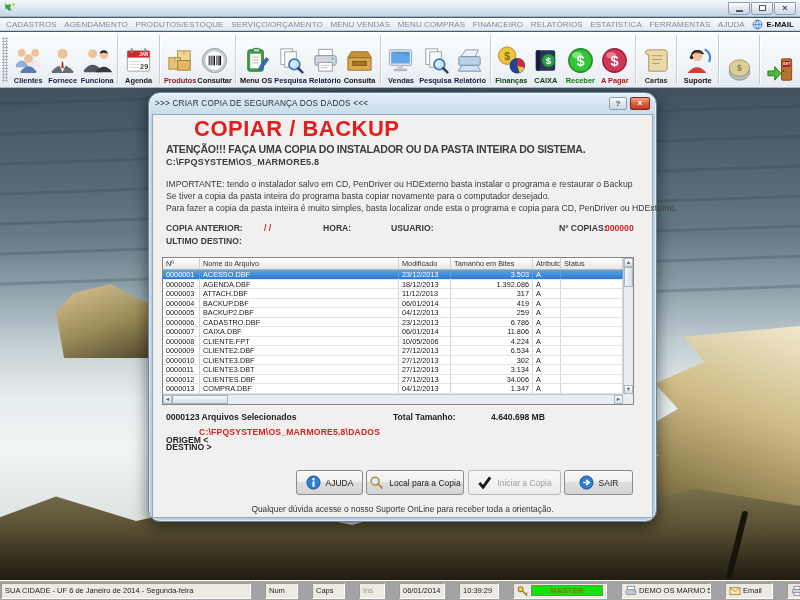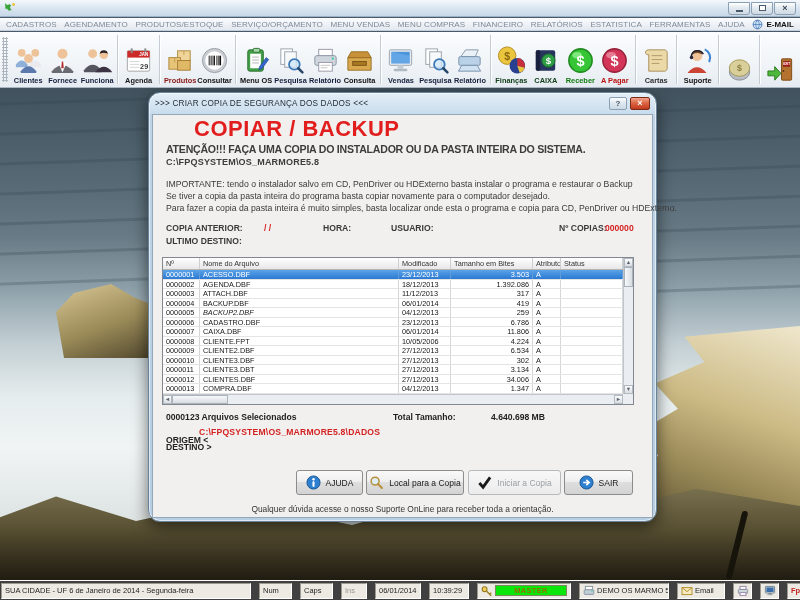--- a/index.html
+++ b/index.html
@@ -121,22 +121,22 @@
   .dbtn{position:absolute;top:355px;height:25px;border:1px solid #8c8c8c;border-radius:3px;
     background:linear-gradient(#f9f9f9,#efefef 45%,#dedede 50%,#d3d3d3);
     display:flex;align-items:center;justify-content:center;gap:5px;font-size:8.5px;color:#1a1a1a;
     font-family:inherit;padding:0;}
   .dbtn .icn{width:15px;height:15px;}
   .dbtn .icn svg{width:15px;height:15px;display:block;}
   .dbtn.disabled{color:#9aa0a5;border-color:#b6babd;background:linear-gradient(#f7f7f7,#ececec);}
   .footer-note{position:absolute;left:0;right:0;top:389px;text-align:center;font-size:8.4px;color:#333;}
 
   
-  .statusbar{position:absolute;bottom:0;left:0;right:0;height:20px;background:#404040;
-    border-top:1px solid #fbfaf7;display:flex;align-items:center;gap:8px;padding:0 1px;}
+  .statusbar{position:absolute;bottom:0;left:0;right:0;height:20px;background:#a3a3a3;
+    border-top:1px solid #fbfaf7;display:flex;align-items:center;gap:14px;padding:0 1px;}
   .spanel{height:16px;border:1px solid;border-color:#9d998f #ffffff #ffffff #9d998f;background:#edeae3;
     display:flex;align-items:center;padding:0 3px;font-size:7.5px;color:#1e1e1e;flex:0 0 auto;overflow:hidden;white-space:nowrap;}
   .spanel .icn{width:12px;height:12px;margin-right:2px;flex:0 0 auto;}
   .spanel .icn svg{width:12px;height:12px;display:block;}
   .sbadge{flex:1;height:11px;background:#0ae60a;border:1px solid #7a8a5a;display:flex;align-items:center;
     justify-content:center;font-size:7.5px;font-weight:bold;color:#8a7500;letter-spacing:.3px;}
   .dim{color:#9a968c;}
 </style>
 </head>
 <body>
@@ -504,21 +504,21 @@
               <div class="trow">
                 <span class="td" style="width: 37px;">0000004</span>
                 <span class="td" style="width: 199px;">BACKUP.DBF</span>
                 <span class="td" style="width: 52px;">06/01/2014</span>
                 <span class="td size" style="width: 82px;">419</span>
                 <span class="td" style="width: 28px;">A</span>
                 <span class="td" style="width: 62px;"></span>
               </div>
               <div class="trow">
                 <span class="td" style="width: 37px;">0000005</span>
-                <span class="td" style="width: 199px; font-style: italic;">BACKUP2.DBF</span>
+                <span class="td" style="width: 199px;">BACKUP2.DBF</span>
                 <span class="td" style="width: 52px;">04/12/2013</span>
                 <span class="td size" style="width: 82px;">259</span>
                 <span class="td" style="width: 28px;">A</span>
                 <span class="td" style="width: 62px;"></span>
               </div>
               <div class="trow">
                 <span class="td" style="width: 37px;">0000006</span>
                 <span class="td" style="width: 199px;">CADASTRO.DBF</span>
                 <span class="td" style="width: 52px;">23/12/2013</span>
                 <span class="td size" style="width: 82px;">6.786</span>

